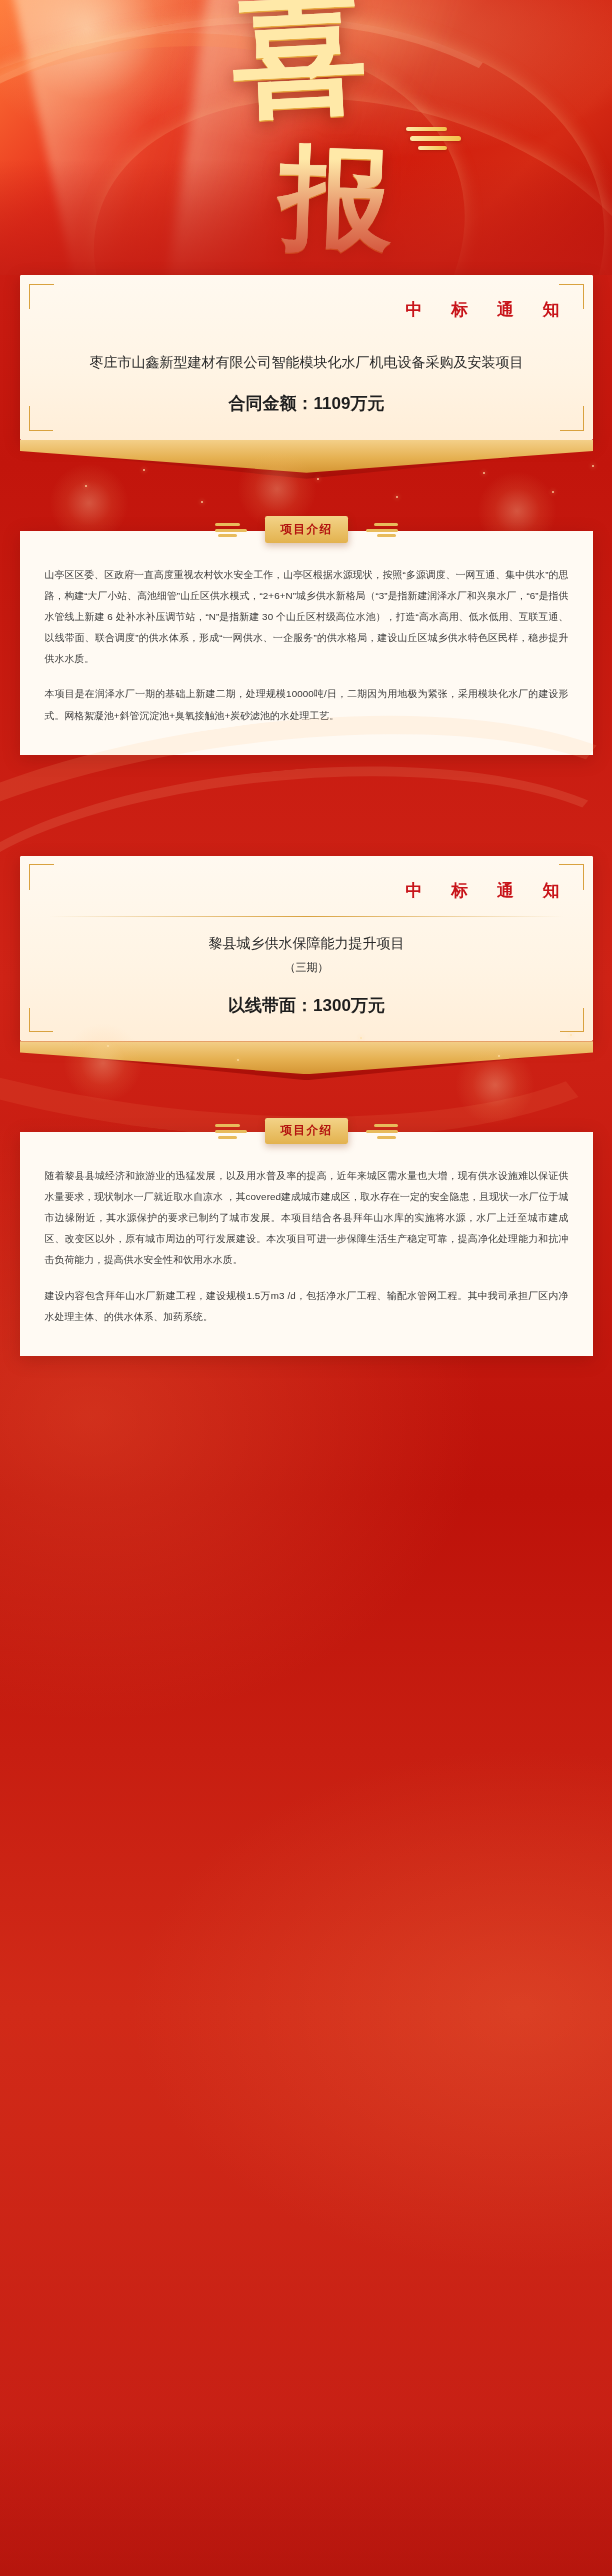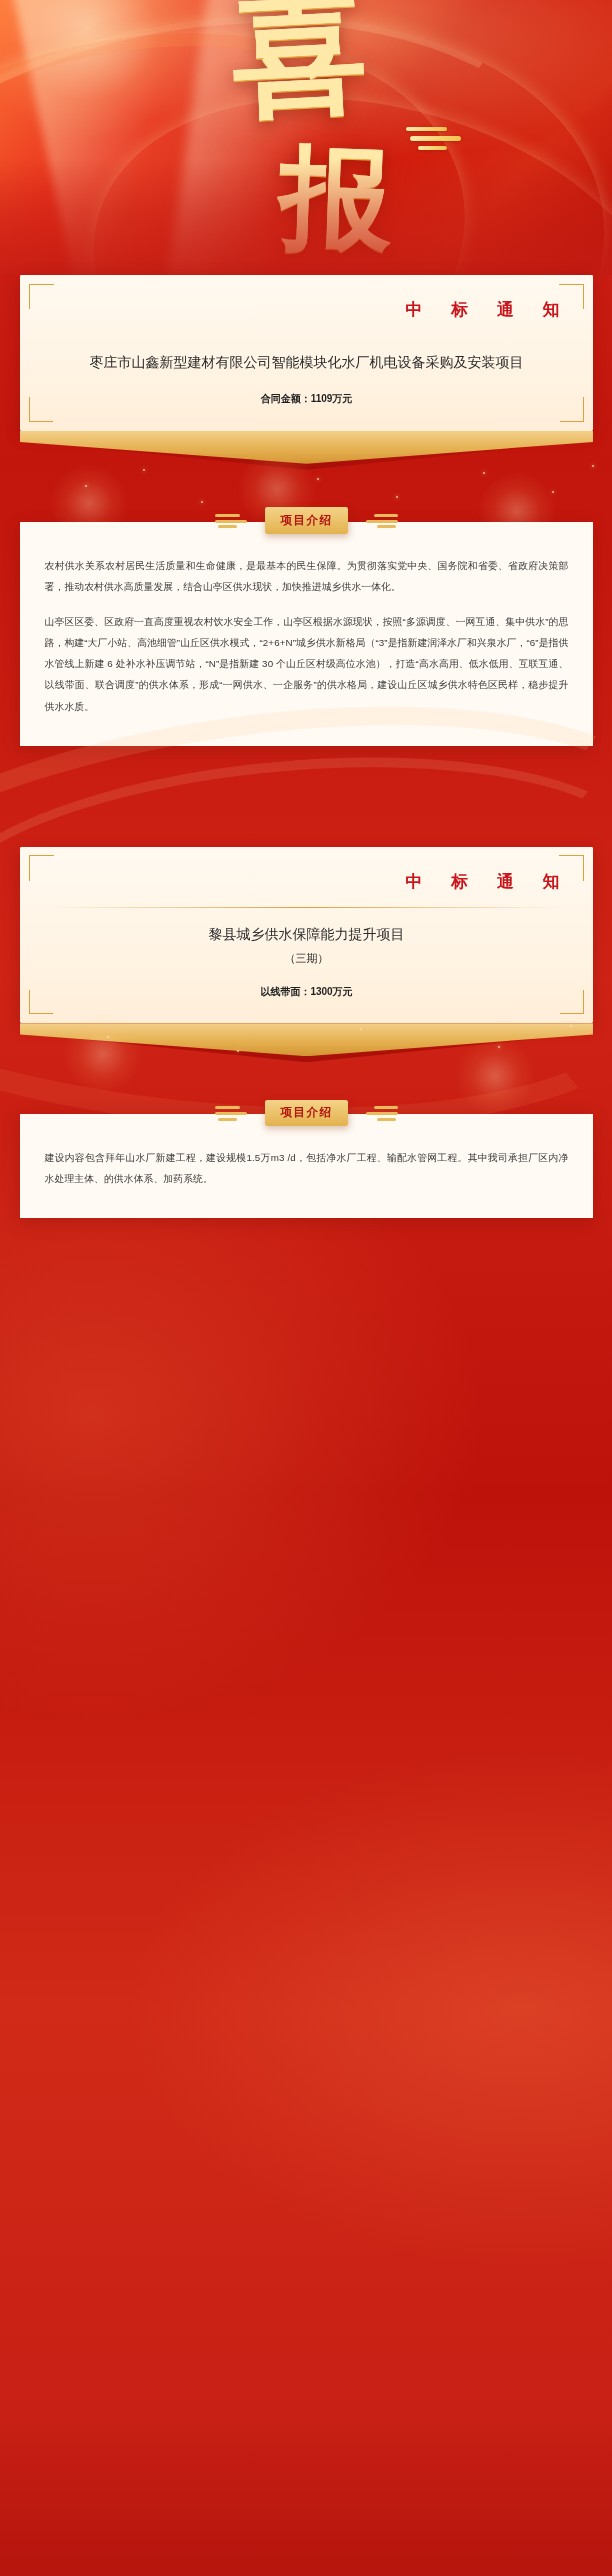--- a/index.html
+++ b/index.html
@@ -177,21 +177,21 @@
   }
   .award-sub {
     text-align: center;
     color: #2b2b2b;
     font-size: 11px;
     line-height: 1.9;
   }
   .award-amount {
     text-align: center;
     color: #1f1f1f;
-    font-size: 10px;
+    font-size: 17px;
     font-weight: 700;
     margin-top: 16px;
   }
   .award-ribbon {
     position: relative;
     height: 45px;
     margin: 0 auto;
     width: 100%;
   }
   .award-ribbon .rb {
@@ -374,22 +374,22 @@
             <i></i>
             <i></i>
           </span>
         <span class="intro-badge-label">项目介绍</span>
         <span class="cloud">
             <i></i>
             <i></i>
             <i></i>
           </span>
       </div>
-      <p class="intro-p">农村供水关系农村居民生活质量和生命健康，是最基本的民生保障。为贯彻落实党中央、国务院和省委、省政府决策部署，推动农村供水高质量发展，结合山亭区供水现状，加快推进城乡供水一体化。</p>
       <p class="intro-p">山亭区区委、区政府一直高度重视农村饮水安全工作，山亭区根据水源现状，按照“多源调度、一网互通、集中供水”的思路，构建“大厂小站、高池细管”山丘区供水模式，“2+6+N”城乡供水新格局（“3”是指新建润泽水厂和兴泉水厂，“6”是指供水管线上新建 6 处补水补压调节站，“N”是指新建 30 个山丘区村级高位水池），打造“高水高用、低水低用、互联互通、以线带面、联合调度”的供水体系，形成“一网供水、一企服务”的供水格局，建设山丘区城乡供水特色区民样，稳步提升供水水质。</p>
+      <p class="intro-p">本项目是在润泽水厂一期的基础上新建二期，处理规模10000吨/日，二期因为用地极为紧张，采用模块化水厂的建设形式。网格絮凝池+斜管沉淀池+臭氧接触池+炭砂滤池的水处理工艺。</p>
     </div>
   </div>
 
   <div class="wave-decor" style="margin-top:-87px; position:relative; height:217px;">
     <div class="w w1"></div>
     <div class="w w2"></div>
     <div class="w w3"></div>
   </div>
 
   <div class="award-wrap section" style="margin-top:-80px;">
@@ -425,19 +425,20 @@
             <i></i>
             <i></i>
           </span>
         <span class="intro-badge-label">项目介绍</span>
         <span class="cloud">
             <i></i>
             <i></i>
             <i></i>
           </span>
       </div>
+      <p class="intro-p">随着黎县县城经济和旅游业的迅猛发展，以及用水普及率的提高，近年来城区需水量也大增，现有供水设施难以保证供水量要求，现状制水一厂就近取水自凉水 ，其covered建成城市建成区，取水存在一定的安全隐患，且现状一水厂位于城市边缘附近，其水源保护的要求已制约了城市发展。本项目结合各县拜年山水库的实施将水源，水厂上迁至城市建成区、改变区以外，原有城市周边的可行发展建设。本次项目可进一步保障生活生产稳定可靠，提高净化处理能力和抗冲击负荷能力，提高供水安全性和饮用水水质。</p>
       <p class="intro-p">建设内容包含拜年山水厂新建工程，建设规模1.5万m3 /d，包括净水厂工程、输配水管网工程。其中我司承担厂区内净水处理主体、的供水体系、加药系统。</p>
     </div>
   </div>
 
   <div class="bottom-fade"></div>
 </div>
 
 
 </body></html>

